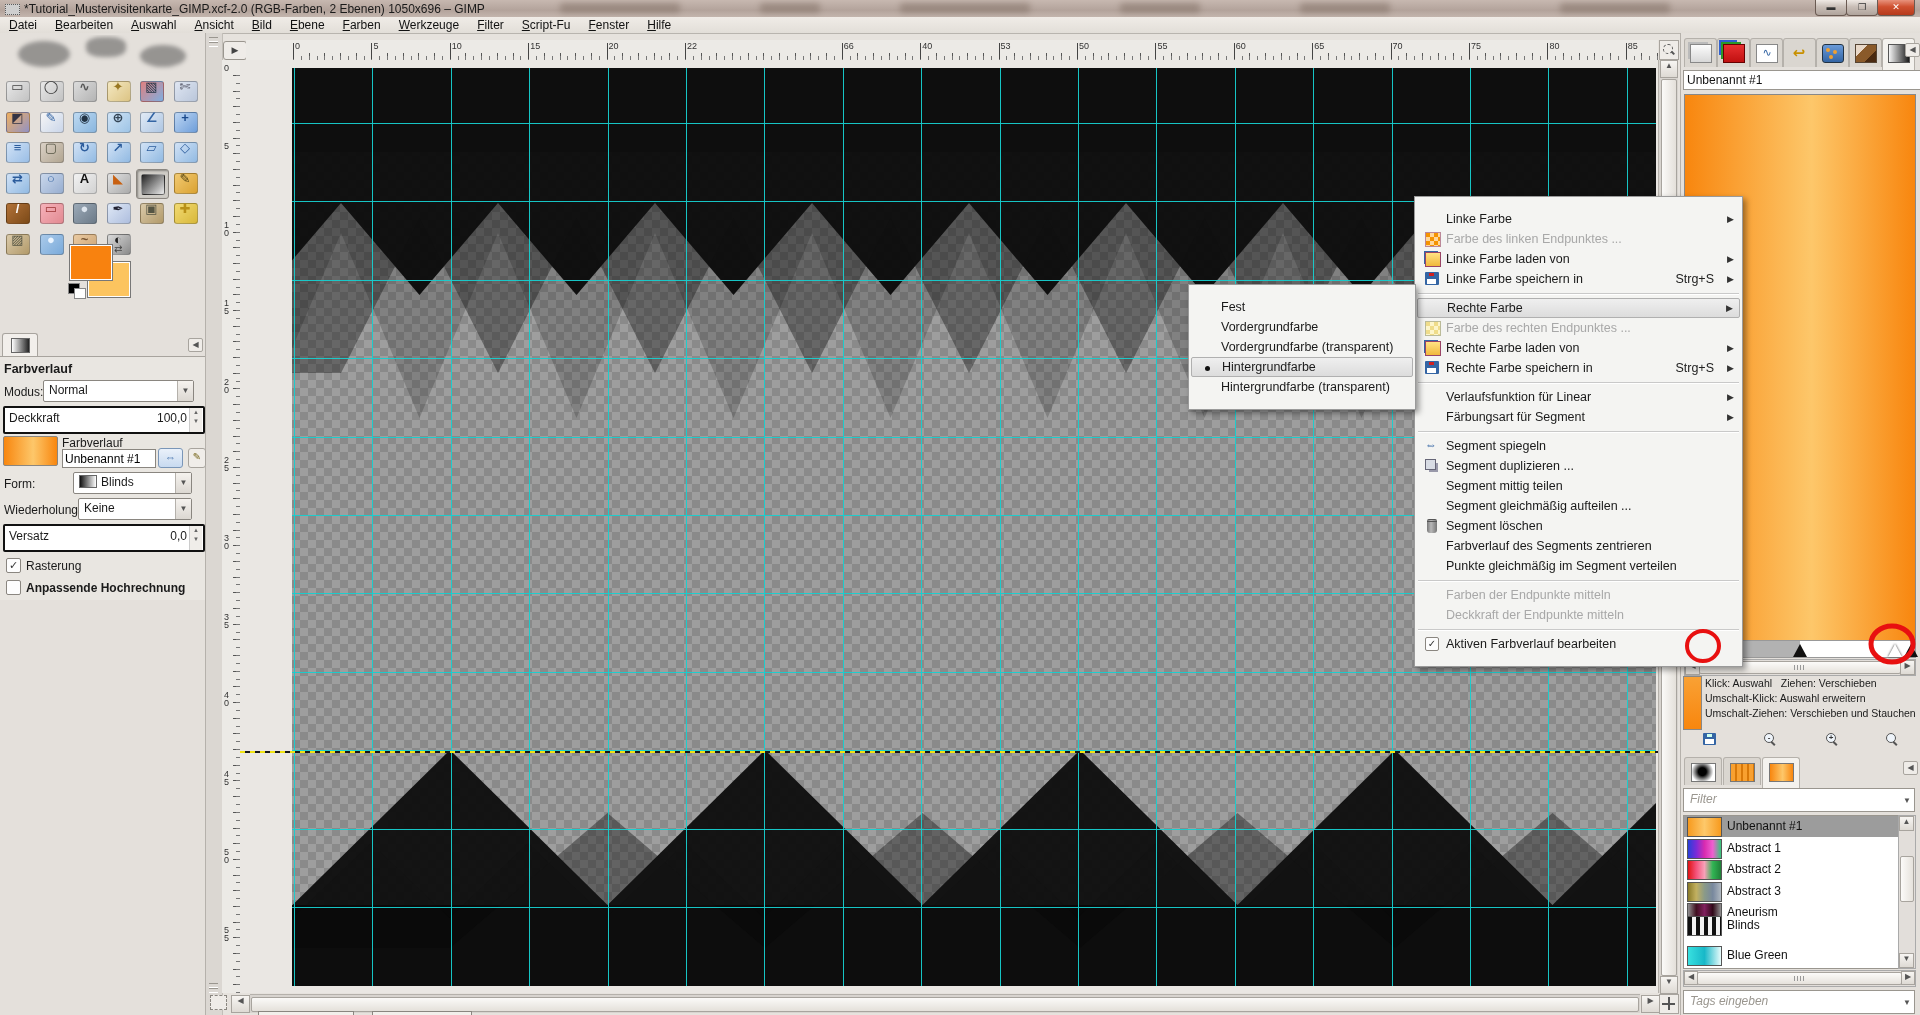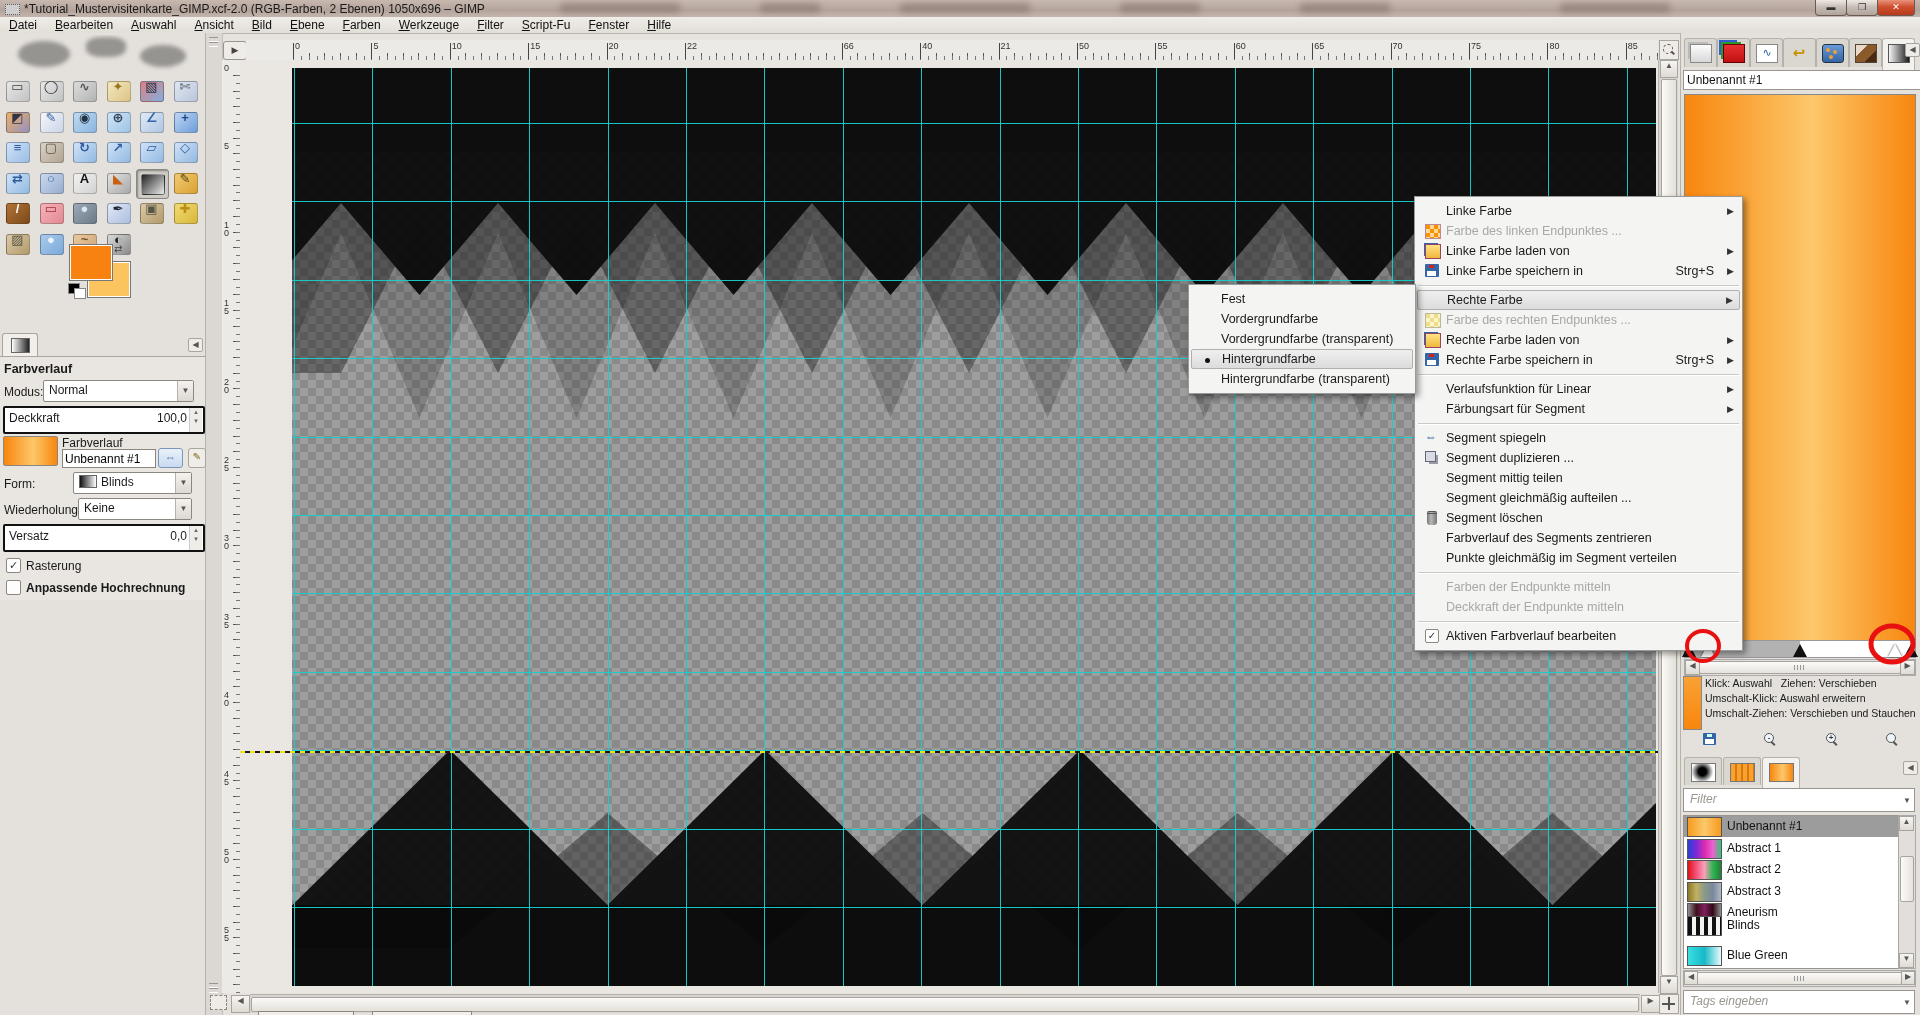--- a/index.html
+++ b/index.html
@@ -147,21 +147,21 @@
   .glrow{position:absolute;left:0;width:214px;height:21px;}
   .glrow.sel{background:#9c9c9c;}
   .glrow .sw{position:absolute;left:3px;top:1px;width:33px;height:18px;border:1px solid #555;}
   .glrow .nm{position:absolute;left:43px;top:3px;font-size:12px;color:#111;}
   #list-vsb{position:absolute;left:217px;top:782px;width:16px;height:152px;background:#e2deda;border:1px solid #aaa;}
   #list-vsb .thumb{position:absolute;left:1px;top:40px;width:12px;height:44px;background:linear-gradient(90deg,#fcfbf9,#e6e2dc);border:1px solid #a8a49e;border-radius:2px;}
   #list-hsb{position:absolute;left:2px;top:937px;width:231px;height:15px;background:#e2deda;border:1px solid #aaa;}
   #list-hsb .thumb{position:absolute;left:13px;top:1px;width:203px;height:11px;background:linear-gradient(#fcfbf9,#e6e2dc);border:1px solid #a8a49e;border-radius:2px;}
   #tags-row{position:absolute;left:2px;top:957px;width:230px;height:22px;background:#fff;border:1px solid #9a968f;}
   
-  .menu{position:absolute;background:#f4f4f2;border:1px solid #9a9a9a;box-shadow:3px 3px 6px rgba(0,0,0,.4);padding:4px 1px;z-index:50;font-size:12.5px;color:#1a1a1a;}
+  .menu{position:absolute;background:#f4f4f2;border:1px solid #9a9a9a;box-shadow:3px 3px 6px rgba(0,0,0,.4);padding:12px 1px;z-index:50;font-size:12.5px;color:#1a1a1a;}
   .mrow{position:relative;height:20px;line-height:20px;margin:0 1px;border-radius:2px;}
   .mrow.hl{background:linear-gradient(#efefef,#dcdcdc);border:1px solid #b0b0b0;height:18px;line-height:18px;}
   .mrow .mlabel{position:absolute;left:29px;top:0;}
   .mrow.disabled .mlabel{color:#a8a8a8;}
   .mrow .mshort{position:absolute;right:26px;top:0;color:#222;}
   .mrow .marrow{position:absolute;right:6px;top:0;font-size:9px;color:#333;}
   .msep{height:9px;position:relative;margin:0 2px;}
   .msep::before{content:"";position:absolute;left:0;right:0;top:4px;height:1px;background:#c9c9c9;box-shadow:0 1px 0 #fff;}
   .micon{position:absolute;left:8px;top:3px;width:14px;height:13px;}
   .mi-swatch-orange{background:repeating-conic-gradient(#ffd79a 0% 25%,#f59300 0% 50%) 0 0/8px 8px;border:1px solid #b89;}
@@ -420,21 +420,21 @@
 <div id="hruler">
     <div class="hr-num" style="left: 49px;">0</div>
     <div class="hr-num" style="left: 127.4px;">5</div>
     <div class="hr-num" style="left: 205.8px;">10</div>
     <div class="hr-num" style="left: 284.2px;">15</div>
     <div class="hr-num" style="left: 362.6px;">20</div>
     <div class="hr-num" style="left: 441px;">22</div>
     <div class="hr-num" style="left: 526px; margin-top: 19px;">30</div>
     <div class="hr-num" style="left: 597.8px;">66</div>
     <div class="hr-num" style="left: 676.2px;">40</div>
-    <div class="hr-num" style="left: 754.6px;">21</div>
+    <div class="hr-num" style="left: 754.6px;">53</div>
     <div class="hr-num" style="left: 833px;">50</div>
     <div class="hr-num" style="left: 911.4px;">55</div>
     <div class="hr-num" style="left: 989.8px;">60</div>
     <div class="hr-num" style="left: 1068.2px;">65</div>
     <div class="hr-num" style="left: 1146.6px;">70</div>
     <div class="hr-num" style="left: 1225px;">75</div>
     <div class="hr-num" style="left: 1303.4px;">80</div>
     <div class="hr-num" style="left: 1381.8px;">85</div>
   </div>
 <div id="vruler">

